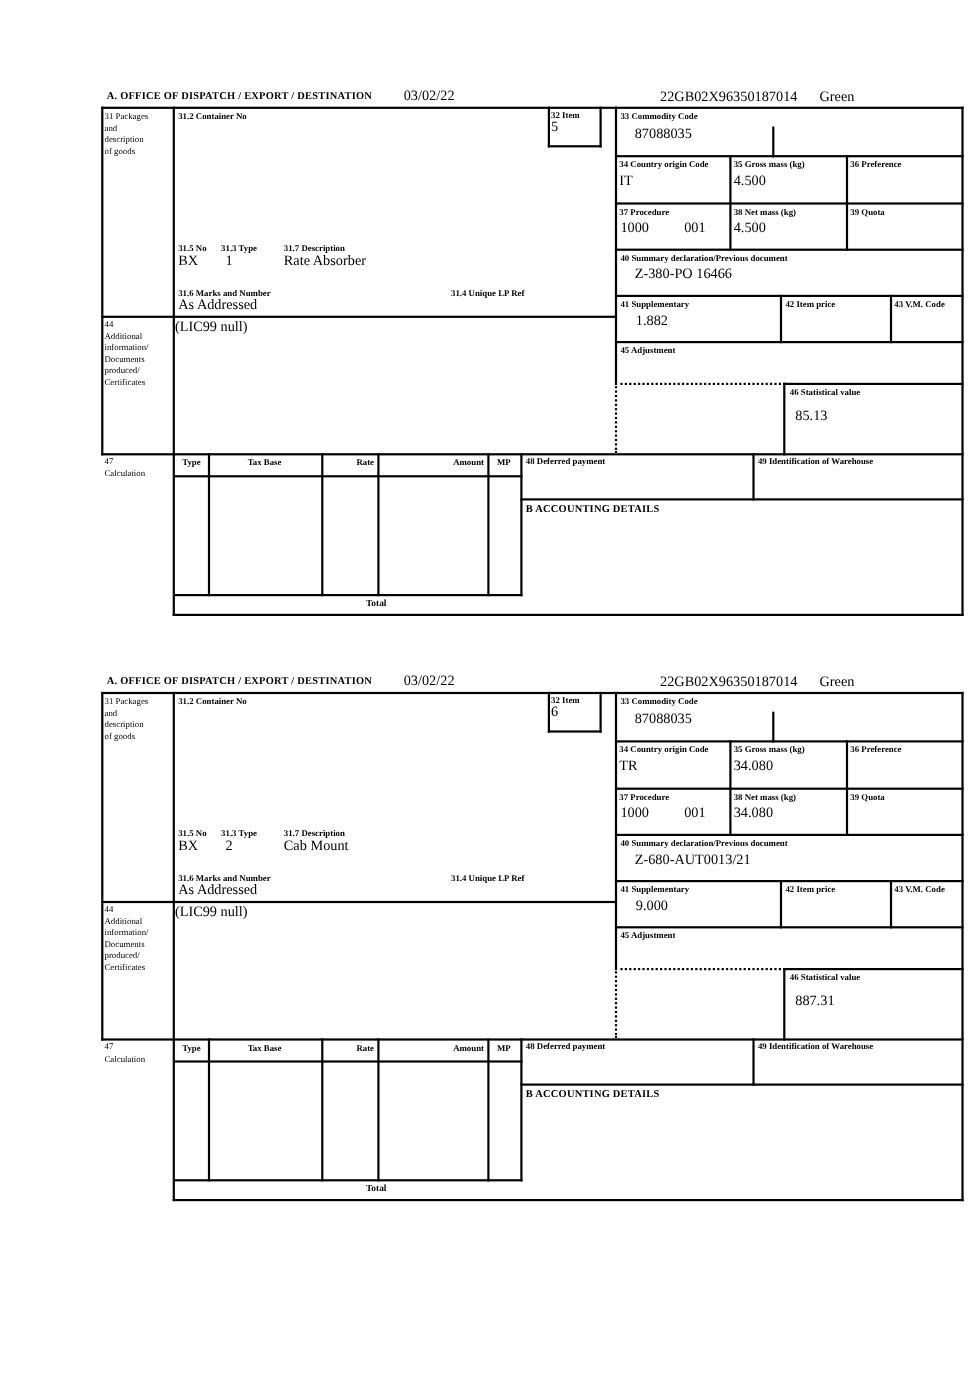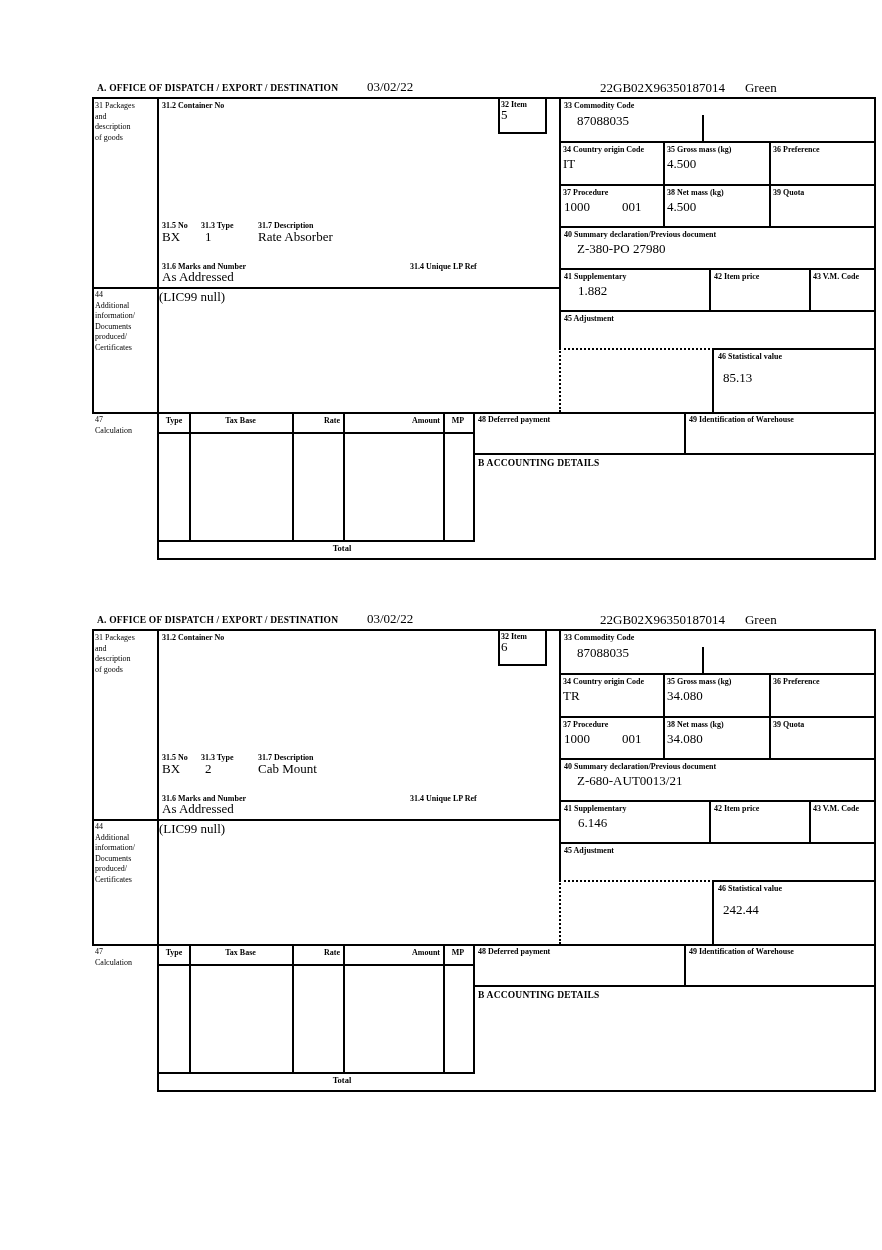--- a/index.html
+++ b/index.html
@@ -95,21 +95,21 @@
   <div class="lbl" style="left:761px;top:67px;">36 Preference</div>
 
   <div class="lbl" style="left:551px;top:110px;">37 Procedure</div>
   <div class="val" style="left:552px;top:122px;">1000</div>
   <div class="val" style="left:610px;top:122px;">001</div>
   <div class="lbl" style="left:655px;top:110px;">38 Net mass (kg)</div>
   <div class="val" style="left:655px;top:122px;">4.500</div>
   <div class="lbl" style="left:761px;top:110px;">39 Quota</div>
 
   <div class="lbl" style="left:552px;top:152px;">40 Summary declaration/Previous document</div>
-  <div class="val" style="left:565px;top:164px;">Z-380-PO 27980</div>
+  <div class="val" style="left:565px;top:164px;">Z-380-PO 16466</div>
 
   <div class="lbl" style="left:552px;top:194px;">41 Supplementary</div>
   <div class="val" style="left:566px;top:206px;">1.882</div>
   <div class="lbl" style="left:702px;top:194px;">42 Item price</div>
   <div class="lbl" style="left:801px;top:194px;">43 V.M. Code</div>
 
   <div class="lbl" style="left:552px;top:236px;">45 Adjustment</div>
 
   <div class="lbl" style="left:706px;top:274px;">46 Statistical value</div>
   <div class="val" style="left:711px;top:293px;text-align:right;">85.13</div>
@@ -223,28 +223,28 @@
   <div class="val" style="left:552px;top:122px;">1000</div>
   <div class="val" style="left:610px;top:122px;">001</div>
   <div class="lbl" style="left:655px;top:110px;">38 Net mass (kg)</div>
   <div class="val" style="left:655px;top:122px;">34.080</div>
   <div class="lbl" style="left:761px;top:110px;">39 Quota</div>
 
   <div class="lbl" style="left:552px;top:152px;">40 Summary declaration/Previous document</div>
   <div class="val" style="left:565px;top:164px;">Z-680-AUT0013/21</div>
 
   <div class="lbl" style="left:552px;top:194px;">41 Supplementary</div>
-  <div class="val" style="left:566px;top:206px;">6.146</div>
+  <div class="val" style="left:566px;top:206px;">9.000</div>
   <div class="lbl" style="left:702px;top:194px;">42 Item price</div>
   <div class="lbl" style="left:801px;top:194px;">43 V.M. Code</div>
 
   <div class="lbl" style="left:552px;top:236px;">45 Adjustment</div>
 
   <div class="lbl" style="left:706px;top:274px;">46 Statistical value</div>
-  <div class="val" style="left:711px;top:293px;">242.44</div>
+  <div class="val" style="left:711px;top:293px;">887.31</div>
 
   <div class="lbl" style="left:150px;top:143px;">31.5 No</div>
   <div class="lbl" style="left:189px;top:143px;">31.3 Type</div>
   <div class="lbl" style="left:246px;top:143px;">31.7 Description</div>
   <div class="val" style="left:150px;top:152px;">BX</div>
   <div class="val" style="left:193px;top:152px;">2</div>
   <div class="val" style="left:246px;top:152px;">Cab Mount</div>
 
   <div class="lbl" style="left:150px;top:184px;">31.6 Marks and Number</div>
   <div class="lbl" style="left:398px;top:184px;">31.4 Unique LP Ref</div>

